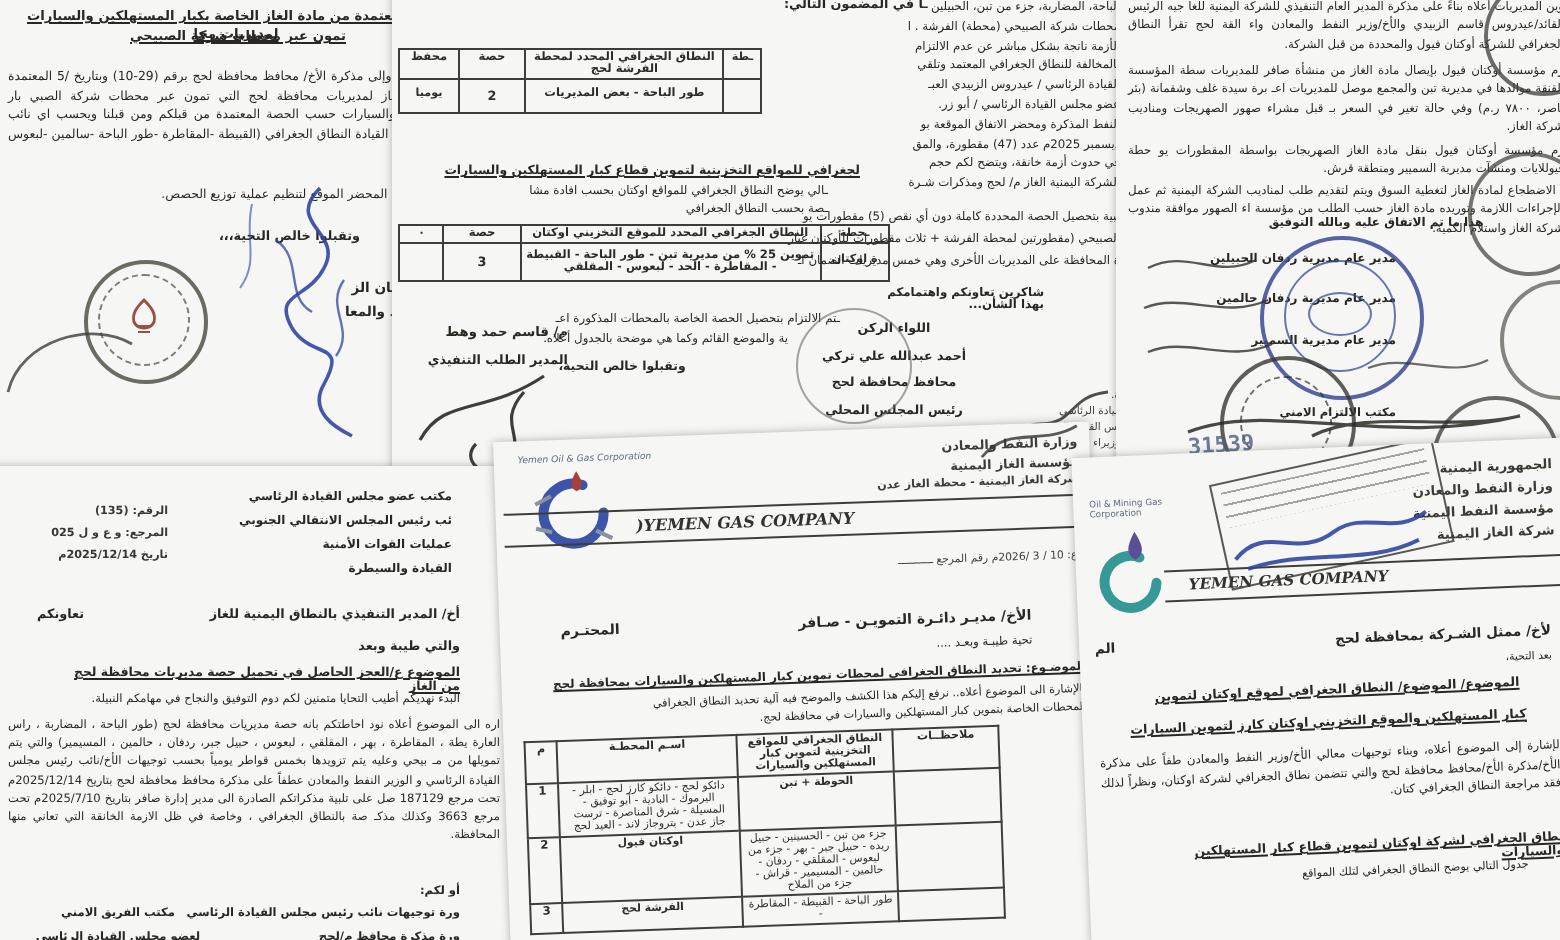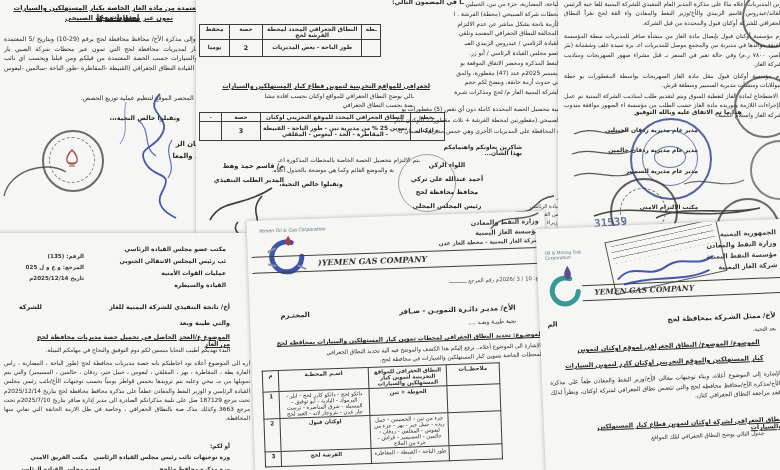--- a/index.html
+++ b/index.html
@@ -182,22 +182,22 @@
       <div>ئب رئيس المجلس الانتقالي الجنوبي</div>
       <div>عمليات القوات الأمنية</div>
       <div>القيادة والسيطرة</div>
     </div>
     <div class="abs ar b r" style="left:14px;top:18px;width:76px;font-size:5.6px;line-height:11px;color:#34332c;">
       <div>الرقم: (135)</div>
       <div>المرجع: و ع و ل 025</div>
       <div>تاريخ 2025/12/14م</div>
     </div>
 
-    <div class="abs ar b r" style="left:60px;top:70px;width:176px;font-size:6.4px;">أخ/ ناتجة التنفيذي للشركة اليمنية للغاز</div>
-    <div class="abs ar b" style="left:12px;top:70px;width:36px;font-size:6.4px;">للشركة</div>
+    <div class="abs ar b r" style="left:60px;top:70px;width:176px;font-size:6.4px;">أخ/ المدير التنفيذي بالنطاق اليمنية للغاز</div>
+    <div class="abs ar b" style="left:12px;top:70px;width:36px;font-size:6.4px;">تعاونكم</div>
     <div class="abs ar b r" style="left:150px;top:86px;width:86px;font-size:6.4px;">والتي طيبة وبعد</div>
     <div class="abs ar b u r" style="left:40px;top:100px;width:196px;font-size:6.2px;">الموضوع ع/العجز الحاصل في تحميل حصة مديريات محافظة لحج من الغاز</div>
     <div class="abs ar r" style="left:24px;top:114px;width:212px;font-size:5.8px;">البدء نهديكم أطيب التحايا متمنين لكم دوم التوفيق والنجاح في مهامكم النبيلة.</div>
     <div class="abs ar j tiny" style="left:10px;top:126px;width:246px;font-size:5.8px;line-height:9.2px;">اره الى الموضوع أعلاه نود احاطتكم بانه حصة مديريات محافظة لحج (طور الباحة ، المضاربة ، راس العارة يطة ، المقاطرة ، بهر ، المقلقي ، لبعوس ، حبيل جبر، ردفان ، حالمين ، المسيمير) والتي يتم تمويلها من مـ بيحي وعليه يتم تزويدها بخمس قواطر يومياً بحسب توجيهات الأخ/نائب رئيس مجلس القيادة الرئاسي و الوزير النفط والمعادن عطفاً على مذكرة محافظ محافظة لحج بتاريخ 2025/12/14م تحت مرجع 187129 صل على تلبية مذكراتكم الصادرة الى مدير إدارة صافر بتاريخ 2025/7/10م تحت مرجع 3663 وكذلك مذكـ صة بالنطاق الجغرافي ، وخاصة في ظل الازمة الخانقة التي تعاني منها المحافظة.</div>
 
     <div class="abs ar b r" style="left:150px;top:210px;width:86px;font-size:5.8px;">أو لكم:</div>
     <div class="abs ar b r" style="left:80px;top:221px;width:156px;font-size:5.8px;">ورة توجيهات نائب رئيس مجلس القيادة الرئاسي</div>
     <div class="abs ar b r" style="left:80px;top:233px;width:156px;font-size:5.8px;">ورة مذكرة محافظ م/لحج</div>
     <div class="abs ar b" style="left:30px;top:221px;width:70px;text-align:center;font-size:5.8px;">مكتب الفريق الامني</div>
     <div class="abs ar b" style="left:22px;top:233px;width:86px;text-align:center;font-size:5.8px;">لعضو مجلس القيادة الرئاسي</div>

